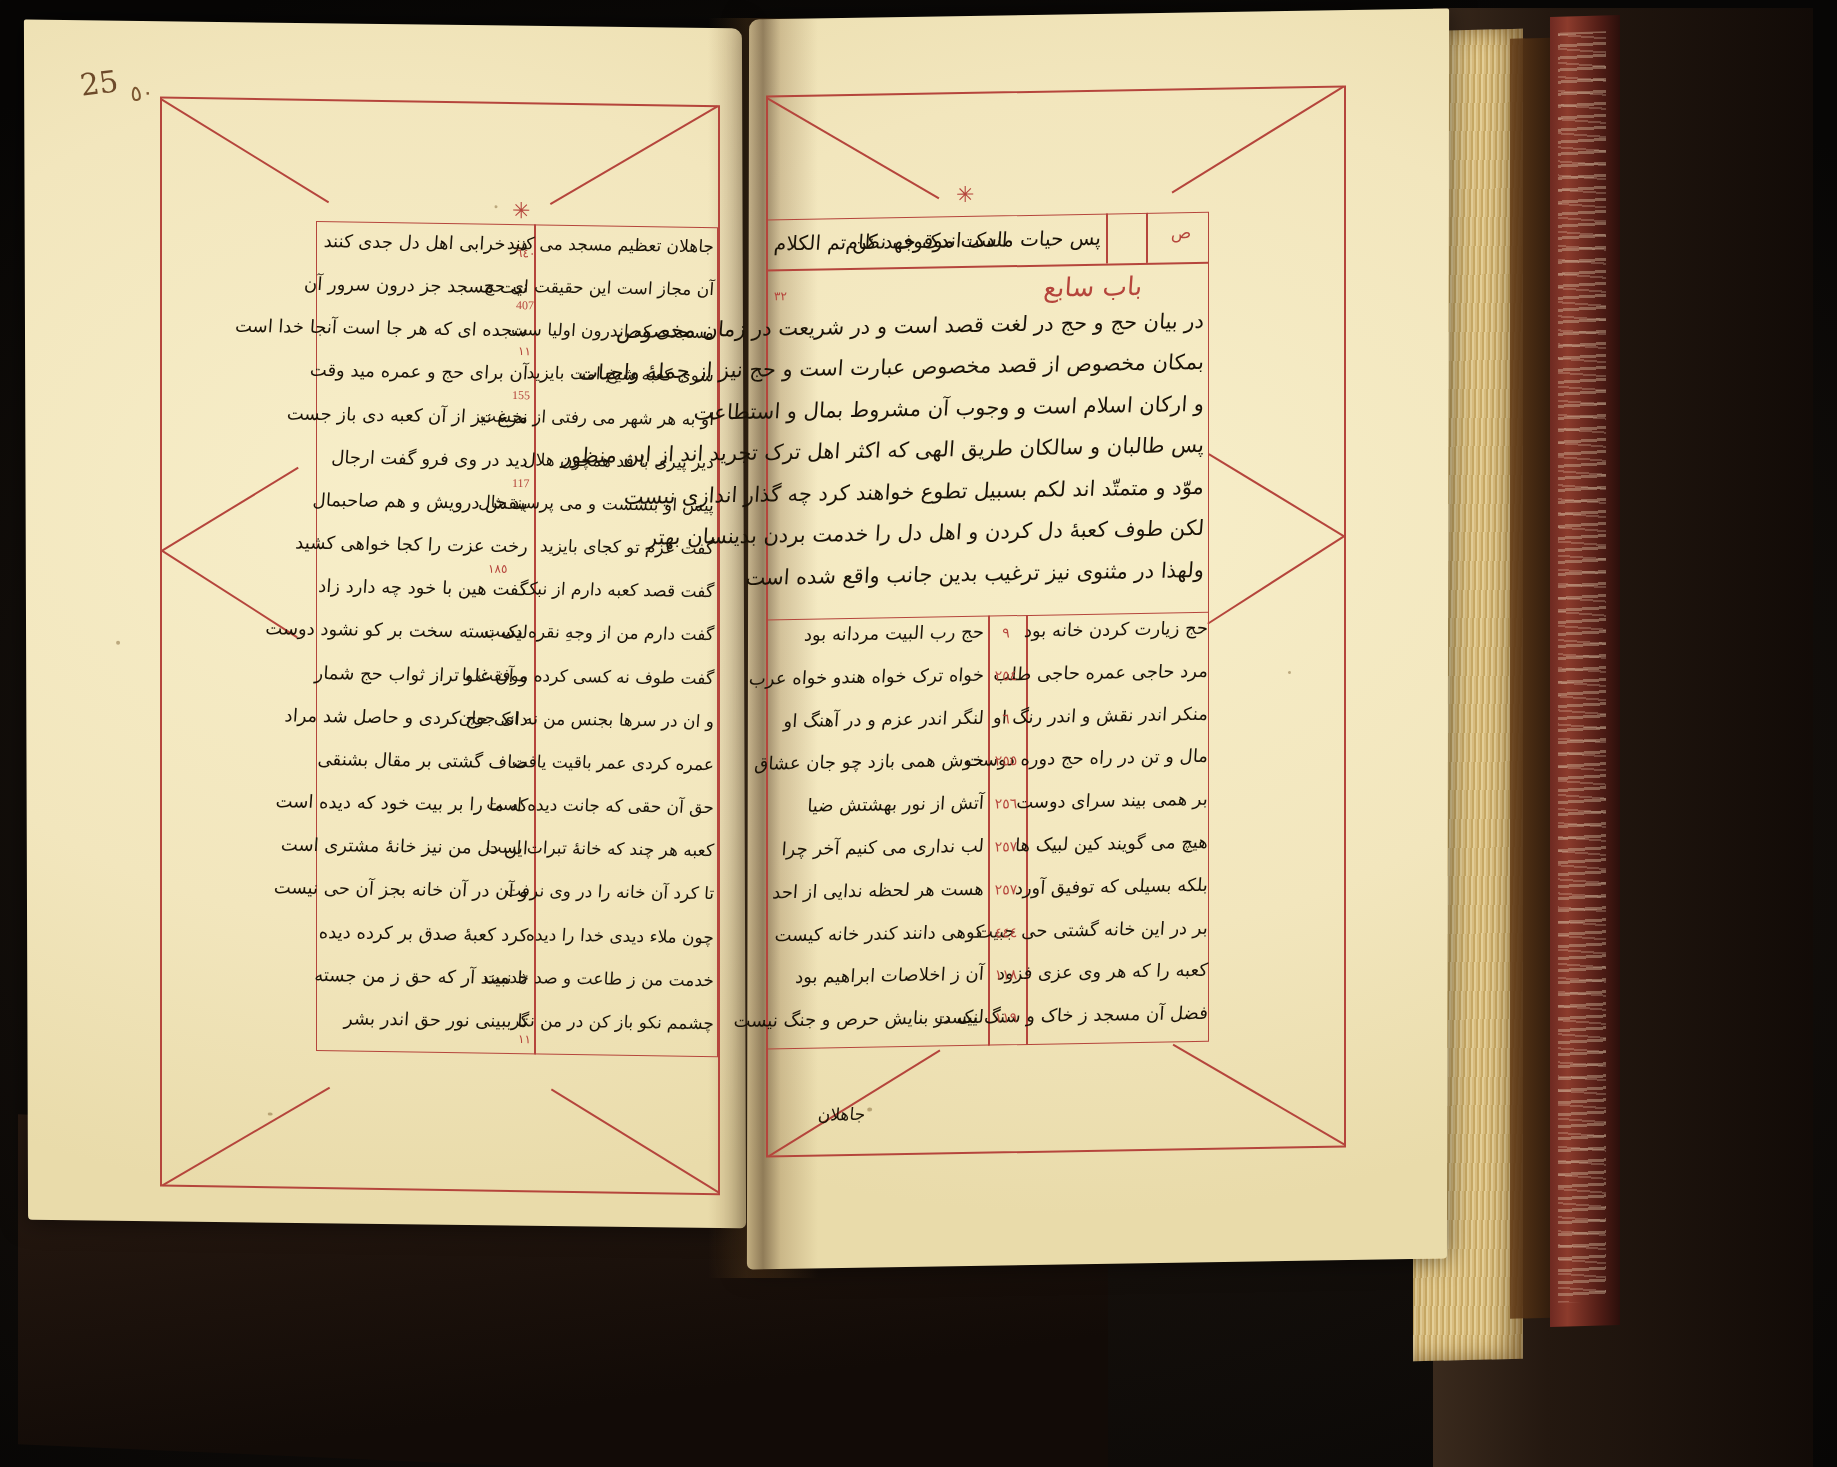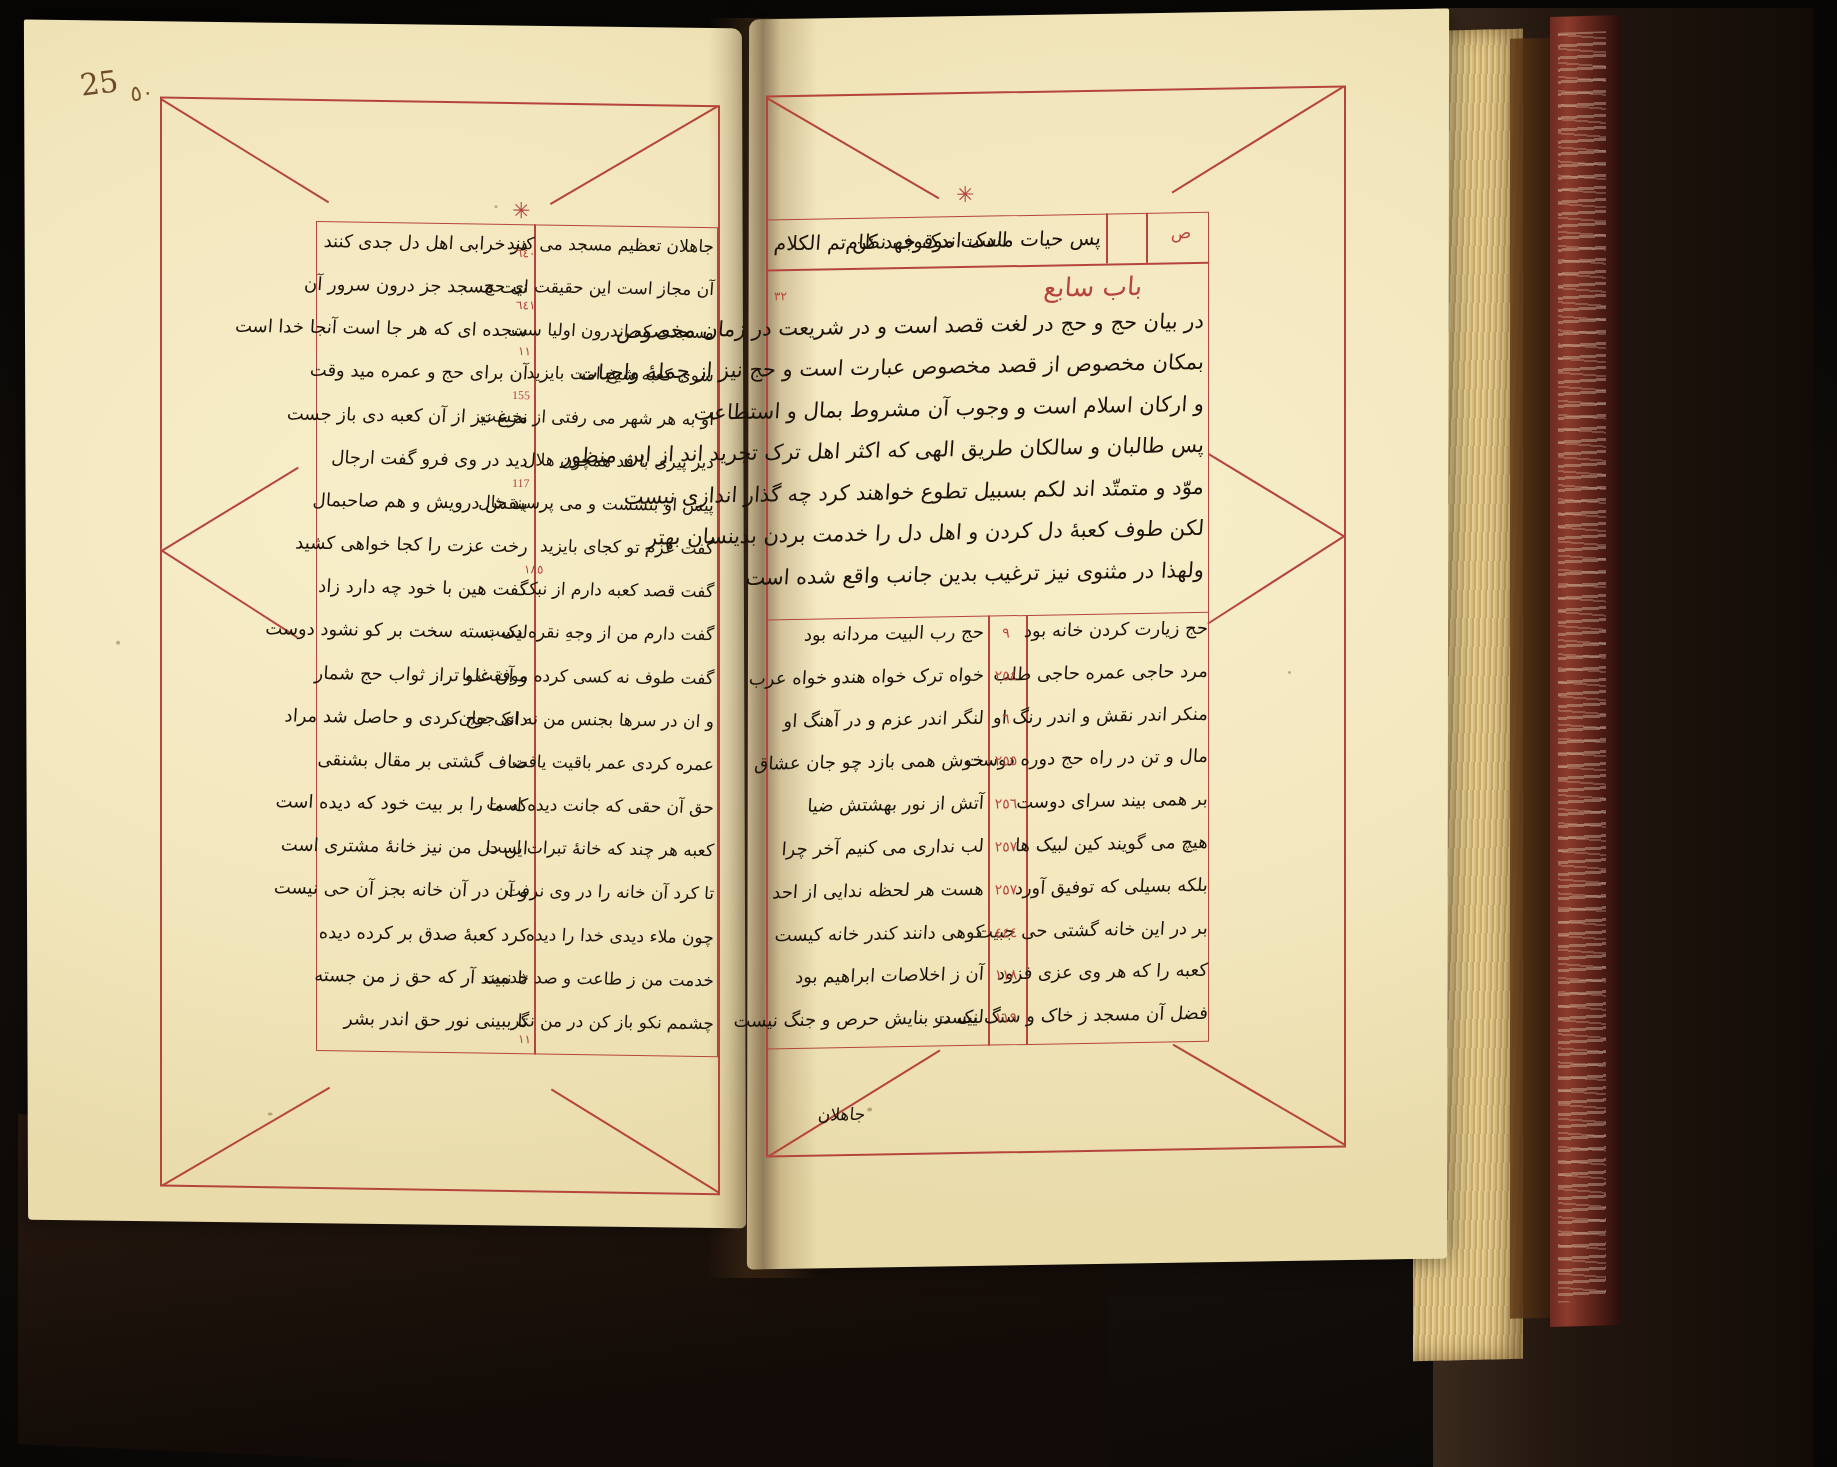--- a/index.html
+++ b/index.html
@@ -324,25 +324,25 @@
           <div class="ln" style="position: absolute; top: 520px; left: 0px; width: 176px; text-align: right; font-size: 17px; transform: skewX(-4deg);">عمره کردی عمر باقیت یافت</div>
           <div class="ln" style="position: absolute; top: 563px; left: 0px; width: 176px; text-align: right; font-size: 17px; transform: skewX(-4deg);">حق آن حقی که جانت دیده است</div>
           <div class="ln" style="position: absolute; top: 606px; left: 0px; width: 176px; text-align: right; font-size: 17px; transform: skewX(-4deg);">کعبه هر چند که خانهٔ تبرات است</div>
           <div class="ln" style="position: absolute; top: 649px; left: 0px; width: 176px; text-align: right; font-size: 17px; transform: skewX(-4deg);">تا کرد آن خانه را در وی نرفت</div>
           <div class="ln" style="position: absolute; top: 693px; left: 0px; width: 176px; text-align: right; font-size: 17px; transform: skewX(-4deg);">چون ملاء دیدی خدا را دیده</div>
           <div class="ln" style="position: absolute; top: 736px; left: 0px; width: 176px; text-align: right; font-size: 17px; transform: skewX(-4deg);">خدمت من ز طاعت و صد خدمت</div>
           <div class="ln" style="position: absolute; top: 779px; left: 0px; width: 176px; text-align: right; font-size: 17px; transform: skewX(-4deg);">چشمم نکو باز کن در من نگر</div>
         </div>
 
       <div class="num" style="left:498px; top:236px;">٦٤٠</div>
-      <div class="num" style="left:498px; top:288px;">٦٤١</div>
+      <div class="num" style="left:498px; top:288px;">407</div>
       <div class="num" style="left:500px; top:334px;">١١</div>
       <div class="num" style="left:494px; top:378px;">155</div>
       <div class="num" style="left:494px; top:466px;">117</div>
-      <div class="num" style="left:506px; top:552px;">١٨٥</div>
+      <div class="num" style="left:470px; top:552px;">١٨٥</div>
       <div class="num" style="left:500px; top:1022px;">١١</div>
     </div>
 
     <div style="position:absolute; left:0; top:0; width:1440px; height:1260px; transform: skewY(-1.0deg);">
 
       <div class="frame frame-right-outer"></div>
       <div class="diag" style="left:750px; top:90px; width:200px; transform:rotate(31deg);"></div>
       <div class="diag" style="left:1326px; top:90px; width:200px; transform:rotate(149deg);"></div>
       <div class="diag" style="left:750px; top:1148px; width:200px; transform:rotate(-31deg);"></div>
       <div class="diag" style="left:1326px; top:1148px; width:200px; transform:rotate(211deg);"></div>

